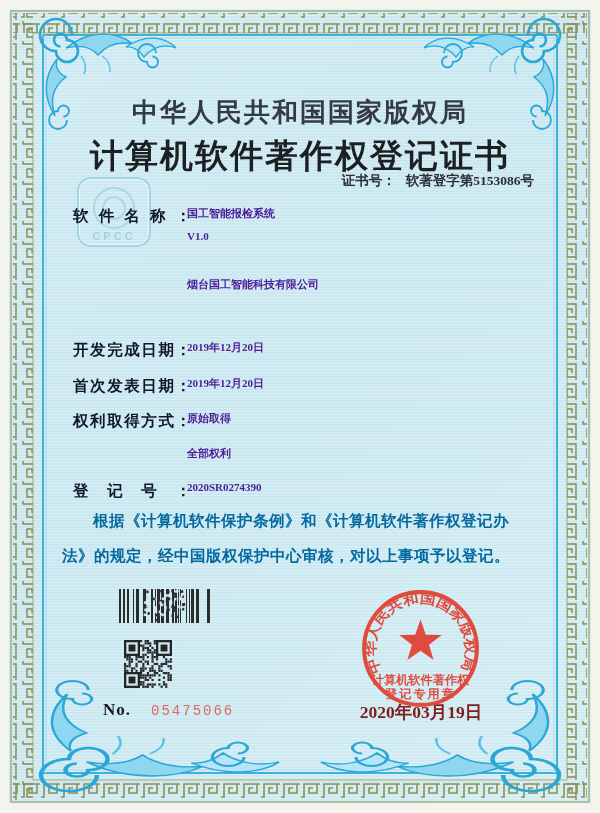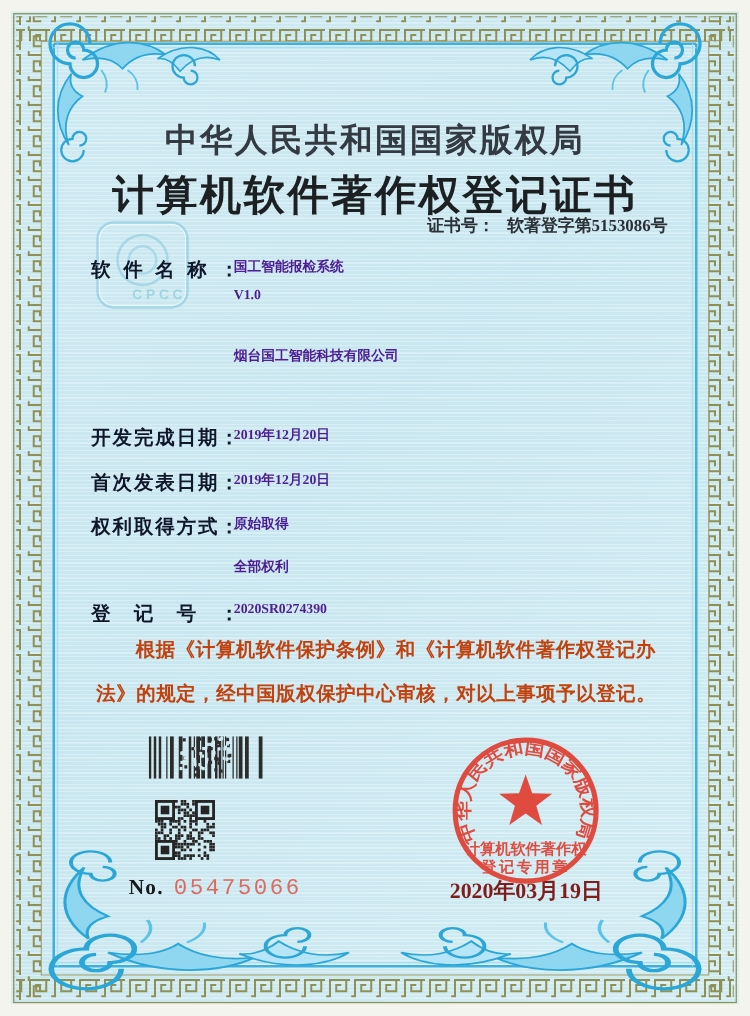--- a/index.html
+++ b/index.html
@@ -28,21 +28,21 @@
   }
   .emboss .em-circle{
     position:absolute;left:14px;top:8px;width:38px;height:38px;border-radius:50%;
     border:2px solid rgba(126,196,219,.5);
   }
   .emboss .em-circle::after{
     content:"";position:absolute;left:7px;top:7px;width:20px;height:20px;border-radius:50%;
     border:2px solid rgba(126,196,219,.45);
   }
   .emboss .em-text{
-    position:absolute;left:0;right:0;bottom:3px;text-align:right;
+    position:absolute;left:0;right:0;bottom:3px;text-align:center;
     font-family:"Liberation Sans","DejaVu Sans",sans-serif;
     font-size:11px;font-weight:bold;letter-spacing:3px;
     color:rgba(126,196,219,.6);
   }
   .authority{
     position:absolute;left:0;top:95px;width:100%;text-align:center;
     font-size:26px;font-weight:600;letter-spacing:2px;color:#343a41;
   }
   .cert-title{
     position:absolute;left:0;top:134px;width:100%;text-align:center;
@@ -57,30 +57,30 @@
     position:absolute;left:73px;width:118px;
     font-size:15.5px;font-weight:bold;color:#0f172a;
     text-align:justify;text-align-last:justify;white-space:nowrap;
   }
   .field-value{
     position:absolute;left:187px;width:340px;
     font-size:11px;font-weight:bold;color:#4c1d95;white-space:nowrap;
   }
   .statement{
     position:absolute;left:62px;top:503px;width:478px;
-    font-size:15.5px;font-weight:600;color:#c2410c;
-    line-height:35px;text-indent:2em;letter-spacing:.5px;text-align:center;
+    font-size:15.5px;font-weight:600;color:#0369a1;
+    line-height:35px;text-indent:2em;letter-spacing:.5px;
   }
   .barcode{position:absolute;left:119px;top:589px;width:92px;height:34px;}
   .qrcode{position:absolute;left:124px;top:640px;width:48px;height:48px;}
   .serial-line{position:absolute;left:103px;top:700px;font-size:17px;color:#17191c;}
   .serial-prefix{font-weight:600;letter-spacing:1px;}
   .serial-number{
     font-family:"Liberation Mono","DejaVu Sans Mono",monospace;
-    color:#dc6a60;letter-spacing:2px;margin-left:8px;font-size:18px;
+    color:#dc6a60;letter-spacing:2px;margin-left:20px;font-size:14px;
   }
   .issue-date{
     position:absolute;left:348px;top:700px;width:146px;text-align:center;
     font-size:17.5px;font-weight:bold;color:#7f1d1d;z-index:2;
   }
   .stamp{position:absolute;left:357px;top:585px;width:127px;height:127px;z-index:3;opacity:.9;}
 </style>
 </head>
 <body>
 

